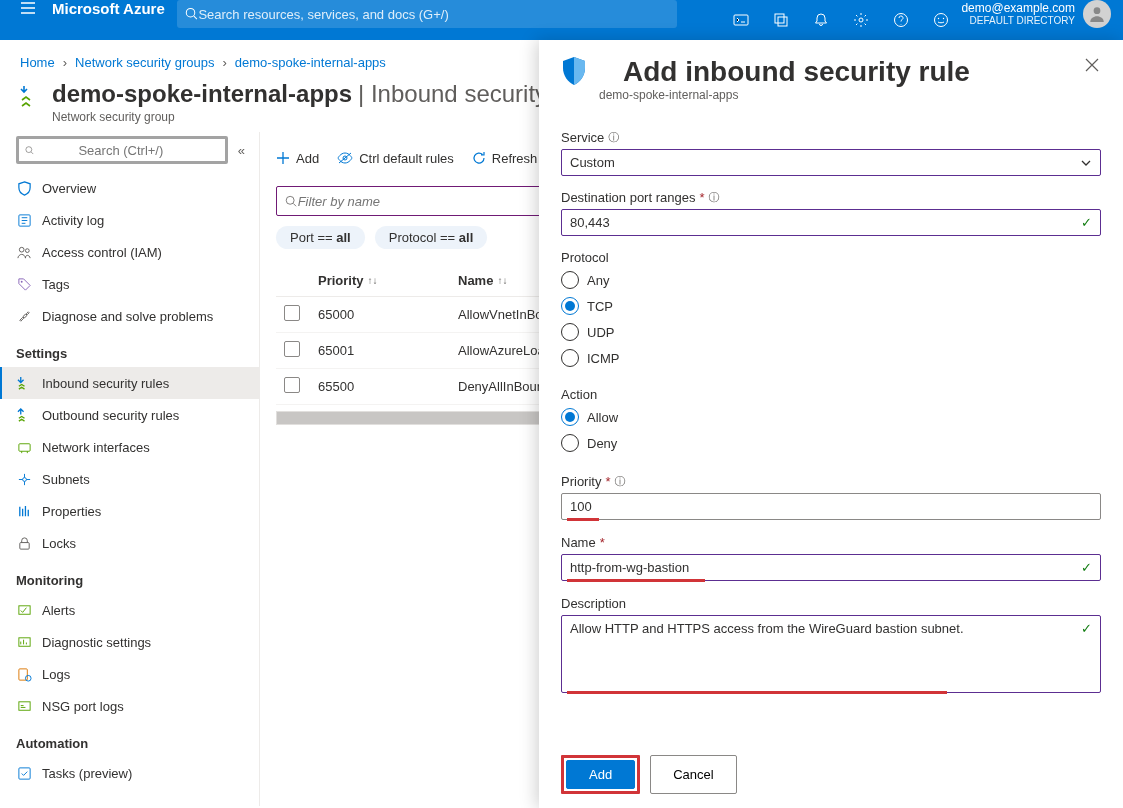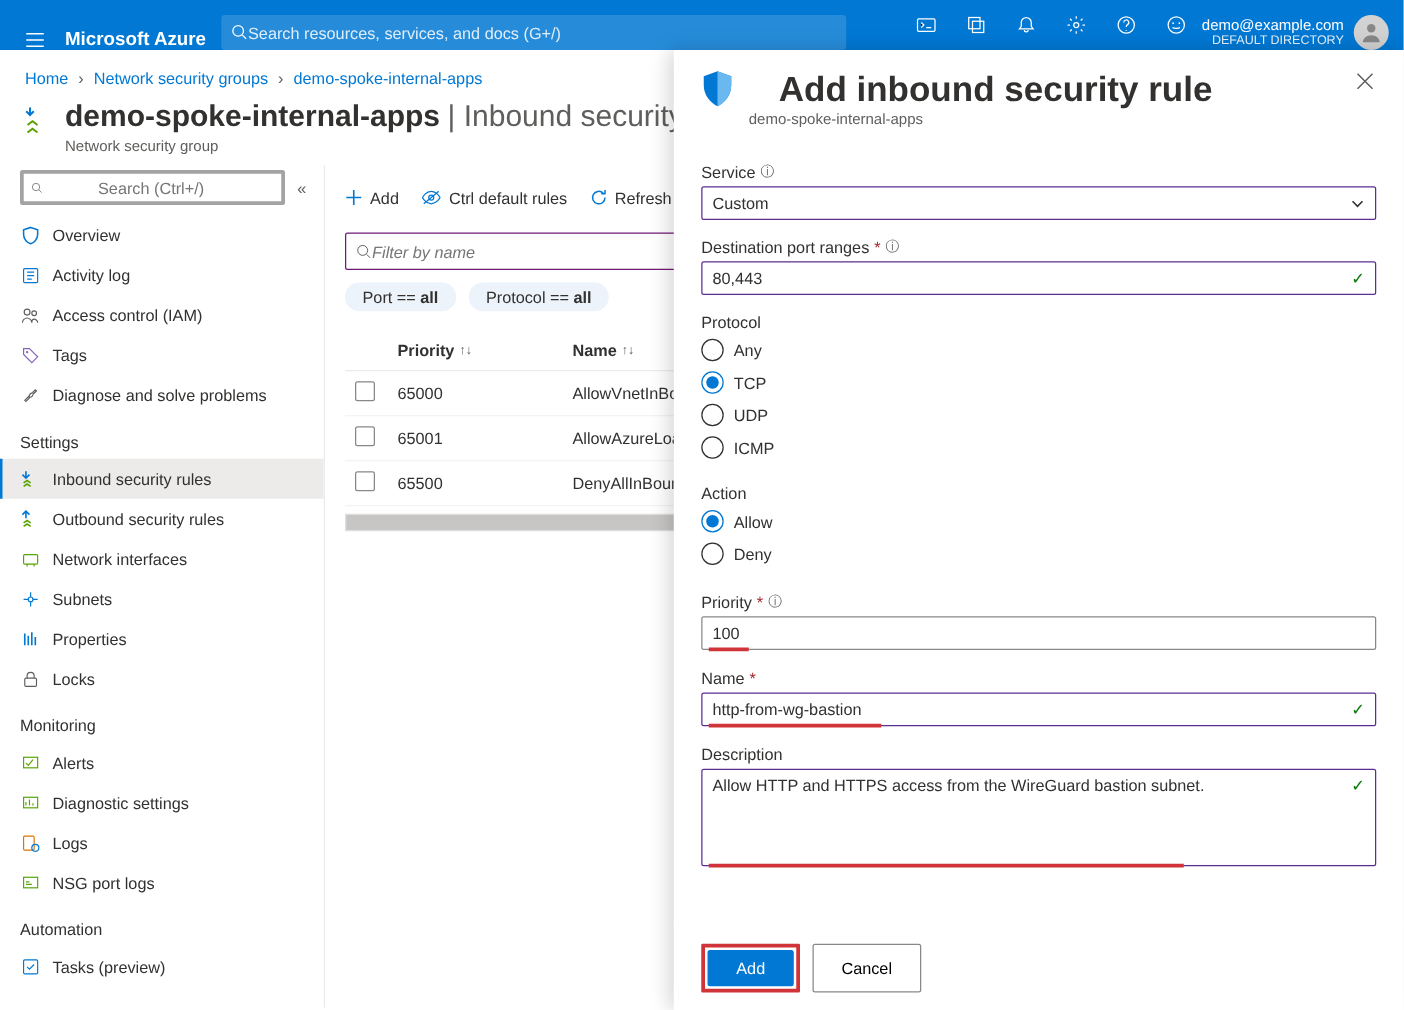--- a/index.html
+++ b/index.html
@@ -1,19 +1,19 @@
 <!DOCTYPE html>
 <html><head>
 <meta charset="utf-8">
 <style>
 * { margin: 0; padding: 0; box-sizing: border-box; font-family: "Segoe UI", -apple-system, sans-serif; }
 body { width: 1123px; height: 808px; overflow: hidden; font-size: 13px; color: #323130; background: #fff; }
 
 
-.topbar { height: 40px; background: #0078d4; display: flex; align-items: flex-end; color: #fff; padding: 0 8px; }
+.topbar { height: 40px; background: #0078d4; display: flex; align-items: flex-start; color: #fff; padding: 0 8px; }
 .topbar .hamburger { width: 40px; display: flex; justify-content: center; cursor: pointer; }
 .topbar .brand { font-size: 15px; font-weight: 600; padding: 0 12px 0 4px; white-space: nowrap; }
 .topbar .search-wrap { flex: 0 0 500px; height: 28px; background: rgba(255,255,255,0.15); border-radius: 3px; display: flex; align-items: center; padding: 0 8px; }
 .topbar .search-wrap input { background: transparent; border: none; color: #fff; font-size: 13px; width: 100%; outline: none; }
 .topbar .search-wrap input::placeholder { color: rgba(255,255,255,0.85); }
 .topbar .spacer { flex: 1; }
 .topbar .topicon { width: 40px; height: 40px; display: flex; align-items: center; justify-content: center; cursor: pointer; }
 .topbar .account { display: flex; align-items: center; padding-right: 4px; cursor: pointer; }
 .topbar .account .txt { text-align: right; line-height: 1.2; font-size: 12px; }
 .topbar .account .txt .dir { font-size: 10px; opacity: 0.9; }
@@ -34,21 +34,21 @@
 
 
 .content { display: flex; height: calc(808px - 40px - 36px - 58px); }
 .sidebar { width: 260px; border-right: 1px solid #edebe9; padding: 0 0 0 0; overflow-y:auto; }
 .sidebar .search-row { display:flex; align-items:center; padding: 4px 10px 8px 16px; gap:6px; }
 .sidebar .searchbox { flex:1; height: 28px; border: 3px solid #a3a3a3; border-radius: 2px; display: flex; align-items: center; padding: 0 6px; gap: 44px; }
 .sidebar .searchbox input { border: none; outline: none; width: 100%; font-size: 13px; }
 .sidebar .collapse-btn { color:#605e5c; cursor:pointer; padding: 4px; }
 .sidebar .item { display: flex; align-items: center; height: 32px; padding: 0 16px; cursor: pointer; gap: 10px; }
 .sidebar .item.active { background: #edebe9; border-left: 2px solid #0078d4; padding-left:14px; }
-.sidebar .section-label { font-size: 13px; font-weight: 400; padding: 14px 16px 6px; color: #323130; }
+.sidebar .section-label { font-size: 13px; font-weight: 700; padding: 14px 16px 6px; color: #323130; }
 .sidebar .icon { width: 16px; display:flex; justify-content:center; color:#0078d4; }
 .sidebar .icon.gray { color:#605e5c; }
 .sidebar .icon.green { color:#57a300; }
 .sidebar .icon.orange { color:#db7500; }
 .sidebar .icon.purple { color:#8764b8; }
 
 .main-area { flex: 1; padding: 8px 16px; overflow: hidden; position:relative; }
 .toolbar { display: flex; align-items: center; gap: 18px; height: 36px; }
 .toolbar .tbtn { display: flex; align-items: center; gap: 6px; cursor: pointer; color: #323130; }
 .toolbar .tbtn .ticon { color: #0078d4; }

